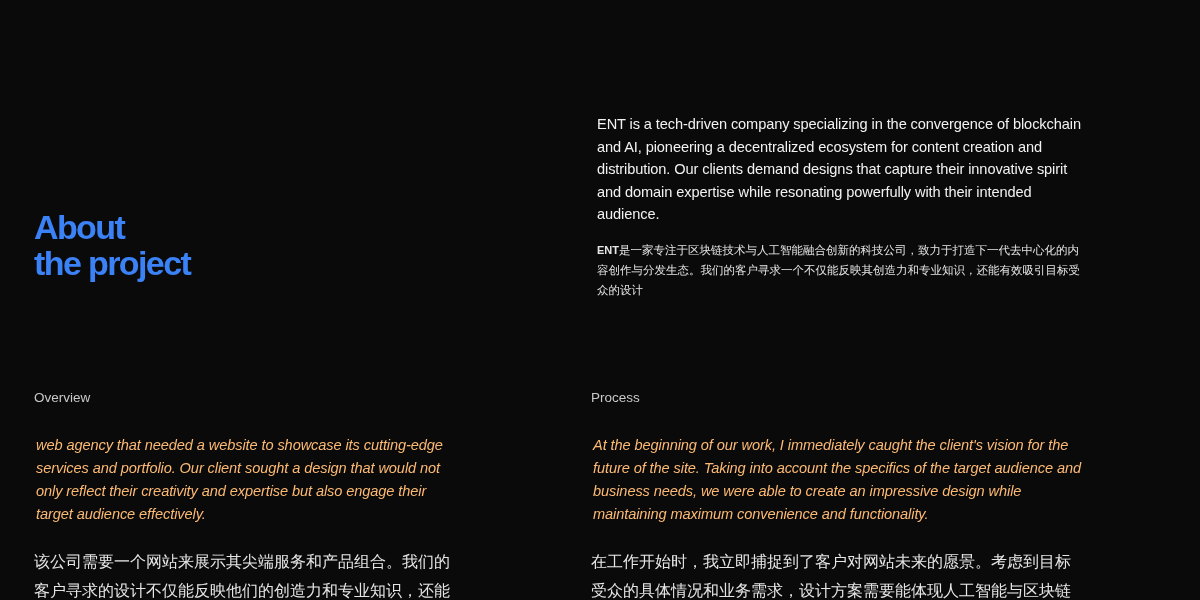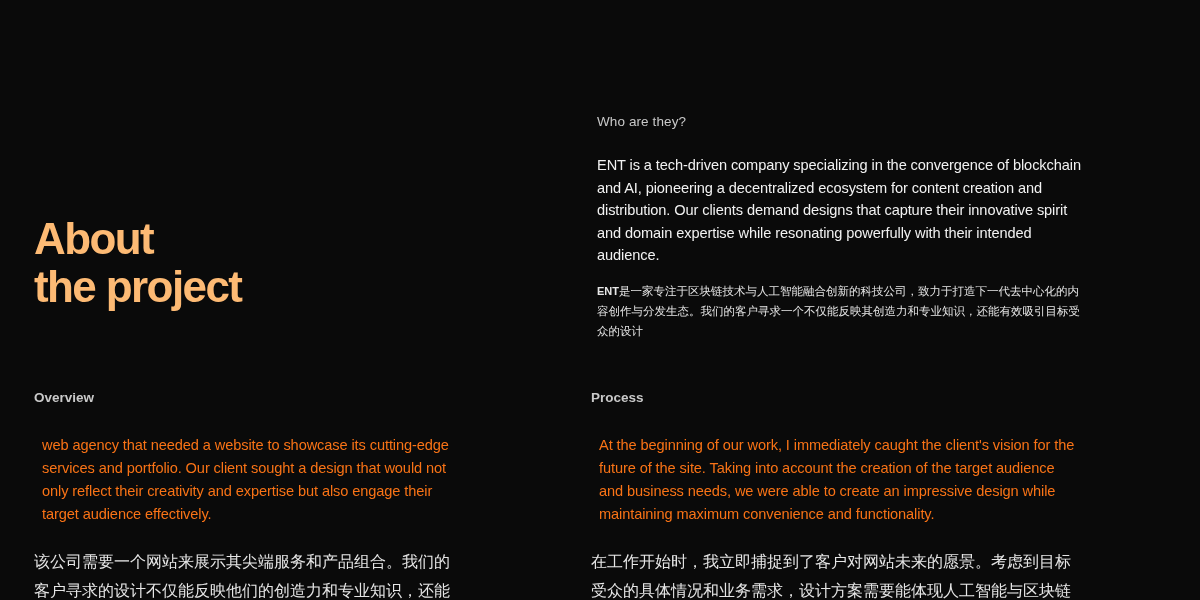--- a/index.html
+++ b/index.html
@@ -20,25 +20,25 @@
     position: relative;
     width: 1200px;
     height: 600px;
   }
 
   
   .headline {
     position: absolute;
     left: 34px;
     top: 186px;
-    font-size: 44px;
+    font-size: 34px;
     line-height: 1.07;
     font-weight: 700;
     letter-spacing: -1.6px;
-    color: #fdba74;
+    color: #3b82f6;
     white-space: pre-line;
   }
 
   
   .block-who {
     position: absolute;
     left: 597px;
     top: 113px;
     width: 490px;
   }
@@ -85,58 +85,58 @@
     position: absolute;
     left: 591px;
     top: 389px;
     width: 492px;
   }
 
   .col-eyebrow {
     font-size: 13.5px;
     line-height: 1.4;
     color: #c9c9c9;
-    font-weight: 700;
+    font-weight: 400;
     margin: 0 0 26px 0;
   }
 
   .col-body-en {
     font-size: 14.6px;
     line-height: 1.58;
-    color: #f97316;
+    color: #fdba74;
     letter-spacing: -0.1px;
-    margin: 8px;
+    margin: 2px;
+    font-style: italic;
   }
 
   .col-body-cn {
     font-size: 16px;
     line-height: 1.8;
     color: #e6e6e6;
     margin: 22px 0 0 0;
   }
 </style>
 </head>
 <body>
 
 <div class="page">
 
   <h1 class="headline">About
 the project</h1>
 
   <section class="block-who">
-    <p class="eyebrow">Who are they?</p>
     <p class="body-en">ENT is a tech-driven company specializing in the convergence of blockchain and AI, pioneering a decentralized ecosystem for content creation and distribution. Our clients demand designs that capture their innovative spirit and domain expertise while resonating powerfully with their intended audience.</p>
     <p class="body-cn"><span class="lead">ENT</span><span>是一家专注于区块链技术与人工智能融合创新的科技公司，致力于打造下一代去中心化的内容创作与分发生态。我们的客户寻求一个不仅能反映其创造力和专业知识，还能有效吸引目标受众的设计</span></p>
   </section>
 
   <section class="block-overview">
     <p class="col-eyebrow">Overview</p>
     <p class="col-body-en">web agency that needed a website to showcase its cutting-edge services and portfolio. Our client sought a design that would not only reflect their creativity and expertise but also engage their target audience effectively.</p>
     <p class="col-body-cn">该公司需要一个网站来展示其尖端服务和产品组合。我们的客户寻求的设计不仅能反映他们的创造力和专业知识，还能有效地吸引目标受众。</p>
   </section>
 
   <section class="block-process">
     <p class="col-eyebrow">Process</p>
-    <p class="col-body-en">At the beginning of our work, I immediately caught the client's vision for the future of the site. Taking into account the creation of the target audience and business needs, we were able to create an impressive design while maintaining maximum convenience and functionality.</p>
+    <p class="col-body-en">At the beginning of our work, I immediately caught the client's vision for the future of the site. Taking into account the specifics of the target audience and business needs, we were able to create an impressive design while maintaining maximum convenience and functionality.</p>
     <p class="col-body-cn">在工作开始时，我立即捕捉到了客户对网站未来的愿景。考虑到目标受众的具体情况和业务需求，设计方案需要能体现人工智能与区块链的结合的同时创造出令人印象深刻的设计。</p>
   </section>
 
 </div>
 
 </body></html>

